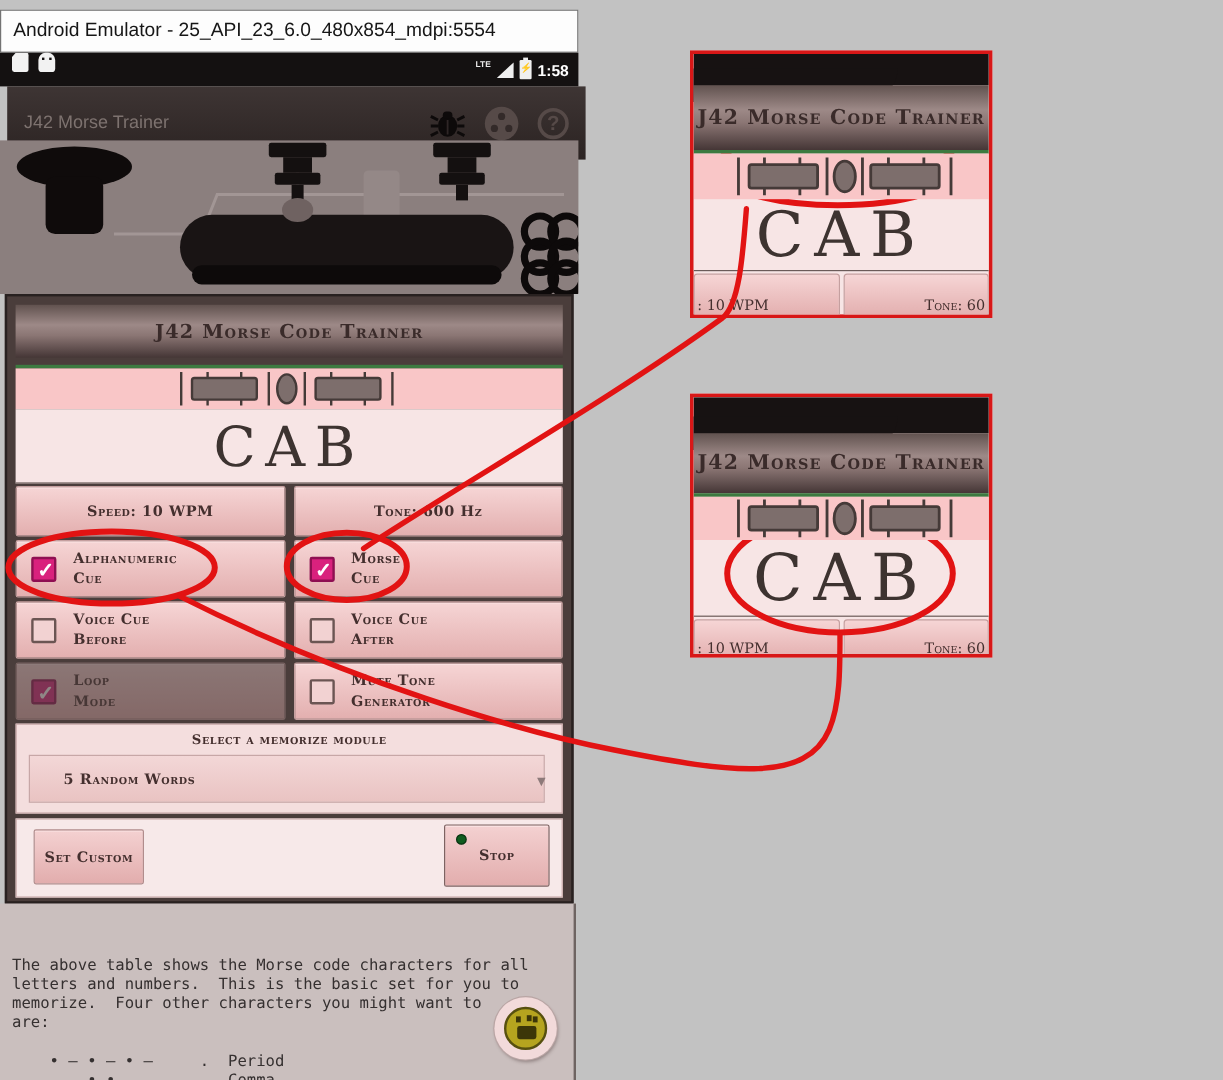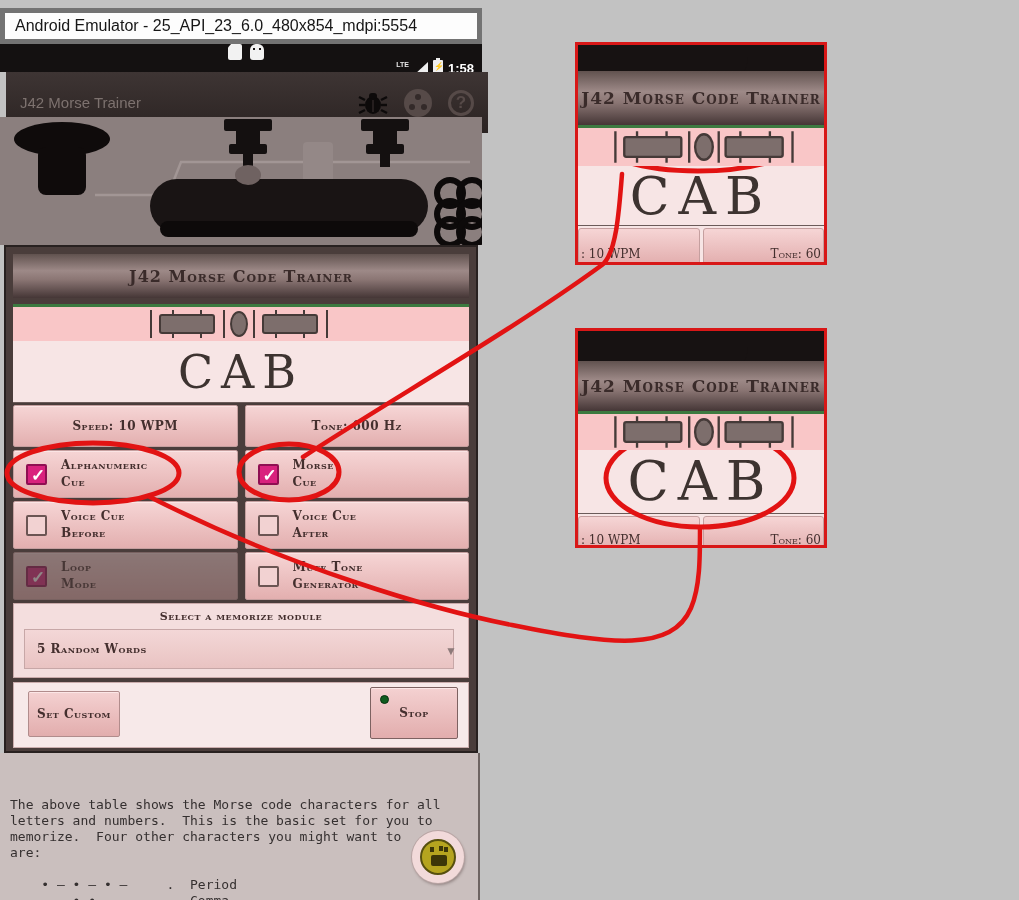--- a/index.html
+++ b/index.html
@@ -3,24 +3,24 @@
 <meta charset="utf-8">
 <style>
   * { margin:0; padding:0; box-sizing:border-box; }
   html,body { width:1019px; height:900px; }
   body { font-family:"Liberation Sans", sans-serif; background:#c2c2c2; position:relative; overflow:hidden; }
   #stage { position:absolute; inset:0; width:1019px; height:900px; }
 
   
   .emu { position:absolute; left:0; top:0; width:482px; height:900px; }
   .titlebar { position:absolute; left:0; top:8px; width:482px; height:36px; background:#fdfdfd;
-              border:5px solid #737373; display:flex; align-items:center; padding-left:10px;
+              border:1px solid #737373; display:flex; align-items:center; padding-left:10px;
               font-size:16px; color:#161616; }
   .statusbar { position:absolute; left:0; top:44px; width:482px; height:28px; background:#141111;
-               display:flex; align-items:center; color:#fff;flex-direction:column; }
+               display:flex; color:#fff; }
   .sb-left { display:flex; gap:8px; margin-left:10px; }
   .sb-ic { width:14px; height:16px; background:#f2f2f2; border-radius:2px; }
   .sb-ic.sd { clip-path:polygon(0 22%, 22% 0, 100% 0, 100% 100%, 0 100%); }
   .sb-ic.robot { border-radius:6px 6px 3px 3px; position:relative; }
   .sb-ic.robot:after { content:""; position:absolute; left:3px; top:4px; width:2px; height:2px;
                        background:#141111; box-shadow:6px 0 0 #141111; }
   .sb-right { margin-left:auto; display:flex; align-items:center; gap:5px; margin-right:8px; }
   .lte { font-size:7px; font-weight:bold; color:#e8e8e8; margin-top:-8px; }
   .signal { width:0; height:0; border-left:14px solid transparent; border-bottom:13px solid #efefef; }
   .battery { width:10px; height:16px; background:#efefef; border-radius:1px; position:relative; }
@@ -61,21 +61,21 @@
   .box { width:21px; height:21px; border:2px solid #6b5553; border-radius:2px; background:#f2d2d2;
          position:relative; flex:none; }
   .chkcell[data-state^="checked"] .box { background:#d9217d; border-color:#8f0f52; }
   .chkcell[data-state^="checked"] .box:after { content:"✓"; position:absolute; left:3px; top:-1px;
          color:#fff; font-size:17px; font-weight:bold; }
   .chkcell[data-state="checked-disabled"] { opacity:.38; }
   .chklbl { line-height:1.45; }
   .modsec { background:#f4dede; border:1px solid #c9a9a9; margin-top:3px; padding:6px 0 8px; }
   .modlbl { text-align:center; font-size:11px; margin-bottom:6px; }
   .dropdown { margin:0 14px 0 10px; height:40px; background:linear-gradient(#f3d7d7,#e9c3c2);
-              border:1px solid #c7a7a7; display:flex; align-items:center; padding-left:12px;
+              border:1px solid #c7a7a7; display:flex; align-items:center; padding-left:28px;
               position:relative; }
   .dd-chevron { position:absolute; right:-4px; top:14px; color:#8d7a7a; font-size:12px; }
   .dlgbottom { background:#f7e9e9; border:1px solid #cbadad; margin-top:4px; height:66px; position:relative; }
   .pushbtn { position:absolute; background:linear-gradient(#f4d1d1,#e2adad); border:1px solid #b18c8c;
              border-radius:2px; box-shadow:inset 0 1px 0 #fce6e6; display:flex; align-items:center;
              justify-content:center; }
   #setcustom { left:14px; top:8px; width:92px; height:46px; }
   #stopbtn { right:10px; top:4px; width:88px; height:52px; border-color:#7d6261; }
   .greendot { position:absolute; left:9px; top:7px; width:9px; height:9px; border-radius:50%;
               background:#0f5c1f; border:1px solid #06320f; }

